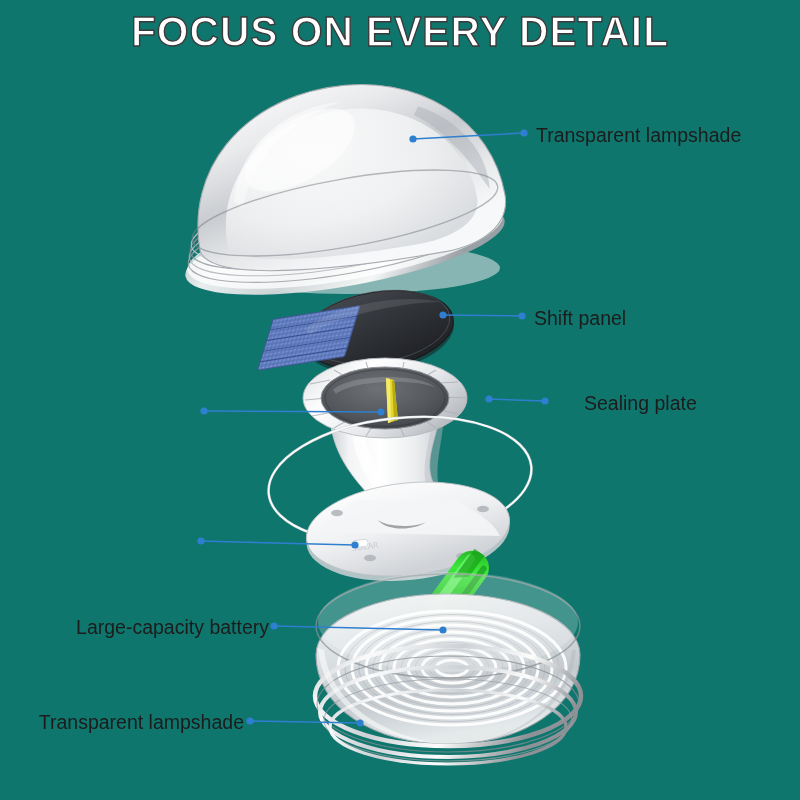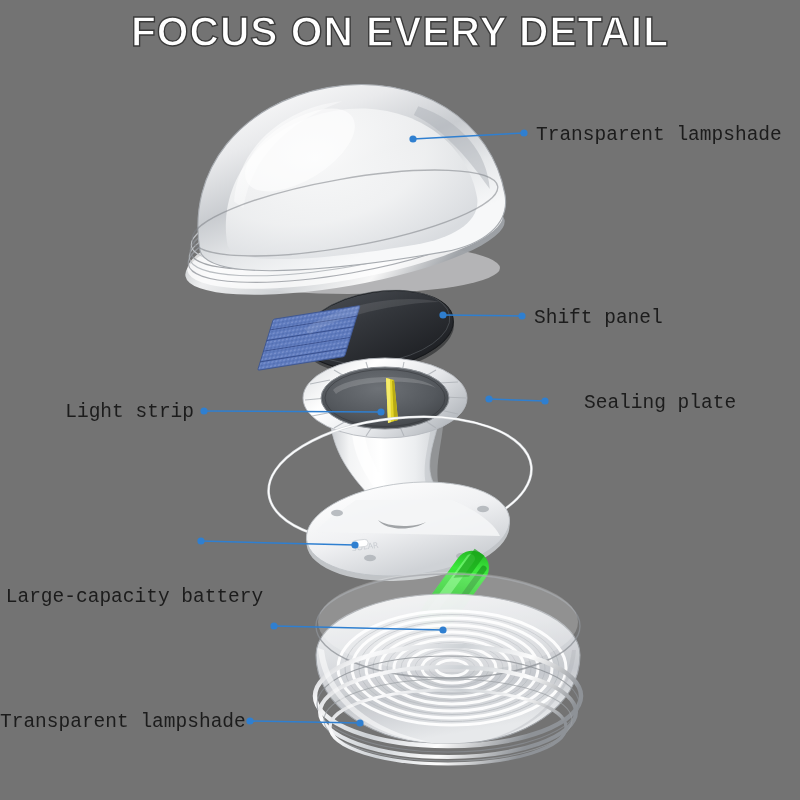--- a/index.html
+++ b/index.html
@@ -4,21 +4,21 @@
 <style>
   html, body {
     margin: 0;
     padding: 0;
     background: #ffffff;
   }
   #page {
     position: relative;
     width: 800px;
     height: 800px;
-    background: #737373;
+    background: #0f766e;
     overflow: hidden;
     font-family: "DejaVu Sans", "Liberation Sans", sans-serif;
   }
 
   
   #title {
     position: absolute;
     top: 8px;
     left: 0;
     width: 800px;
@@ -38,21 +38,21 @@
 
   
   #art {
     position: absolute;
     inset: 0;
   }
 
   
   .callout-text {
     position: absolute;
-    font-family: Liberation Mono, monospace;
+    font-family: Liberation Sans, sans-serif;
     font-size: 19.5px;
     color: #1c1c1c;
     white-space: nowrap;
     line-height: 1;
   }
   .callout-text.right { text-align: left; }
   .callout-text.left  { text-align: right; }
 
   
   #leaders {
@@ -365,17 +365,16 @@
       <circle cx="443" cy="630" r="3.6" fill="#2f7fd0"></circle>
       <circle cx="274" cy="626" r="3.6" fill="#2f7fd0"></circle>
       <line x1="360" y1="723" x2="250" y2="721" stroke="#2f7fd0" stroke-width="1.5"></line>
       <circle cx="360" cy="723" r="3.6" fill="#2f7fd0"></circle>
       <circle cx="250" cy="721" r="3.6" fill="#2f7fd0"></circle>
     </svg>
 
   <div class="callout-text right" id="co-0" style="top: 126px; left: 536px;">Transparent lampshade</div>
   <div class="callout-text right" id="co-1" style="top: 309px; left: 534px;">Shift panel</div>
   <div class="callout-text right" id="co-2" style="top: 394px; left: 584px;">Sealing plate</div>
-  <div class="callout-text left" id="co-3" style="top: 403px; left: 0px; width: 194px;">Light strip</div>
-  <div class="callout-text left" id="co-5" style="top: 588px; left: 0px; width: 269px; text-align: center;">Large-capacity battery</div>
+  <div class="callout-text left" id="co-5" style="top: 618px; left: 0px; width: 269px;">Large-capacity battery</div>
   <div class="callout-text left" id="co-6" style="top: 713px; left: 0px; width: 244px;">Transparent lampshade</div>
 
 </div>
 
 </body></html>

